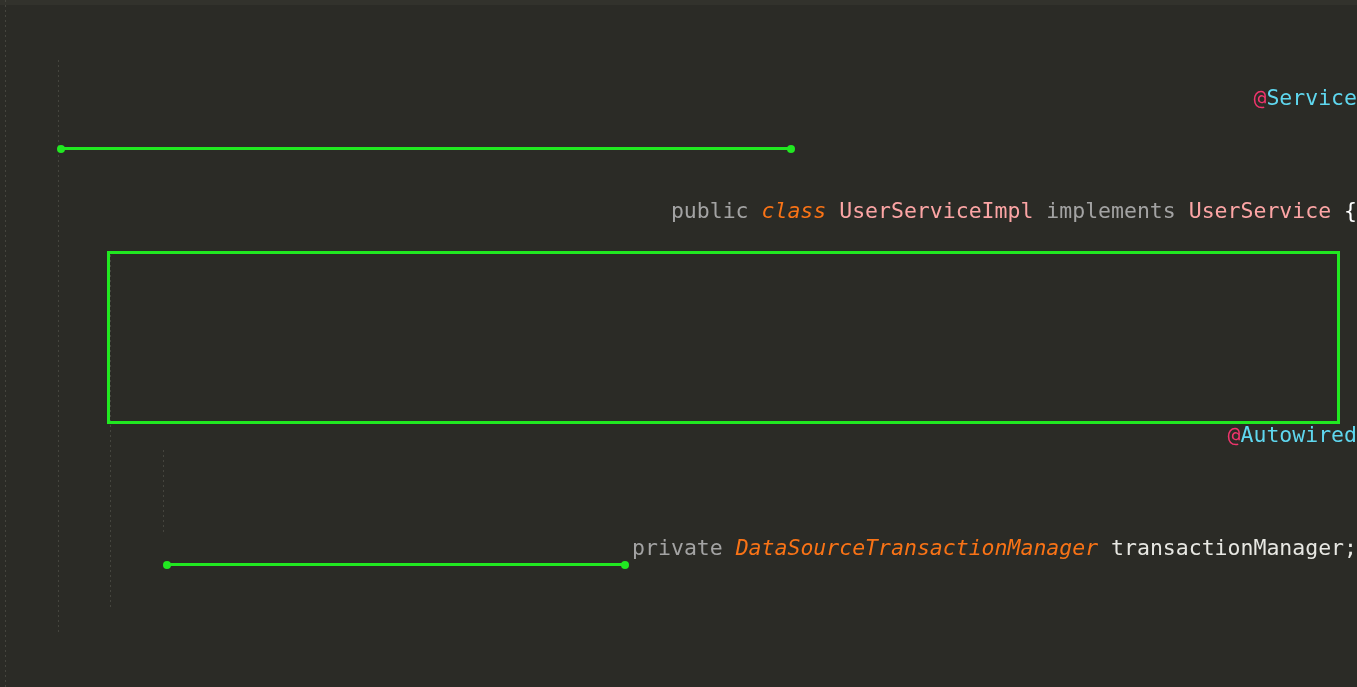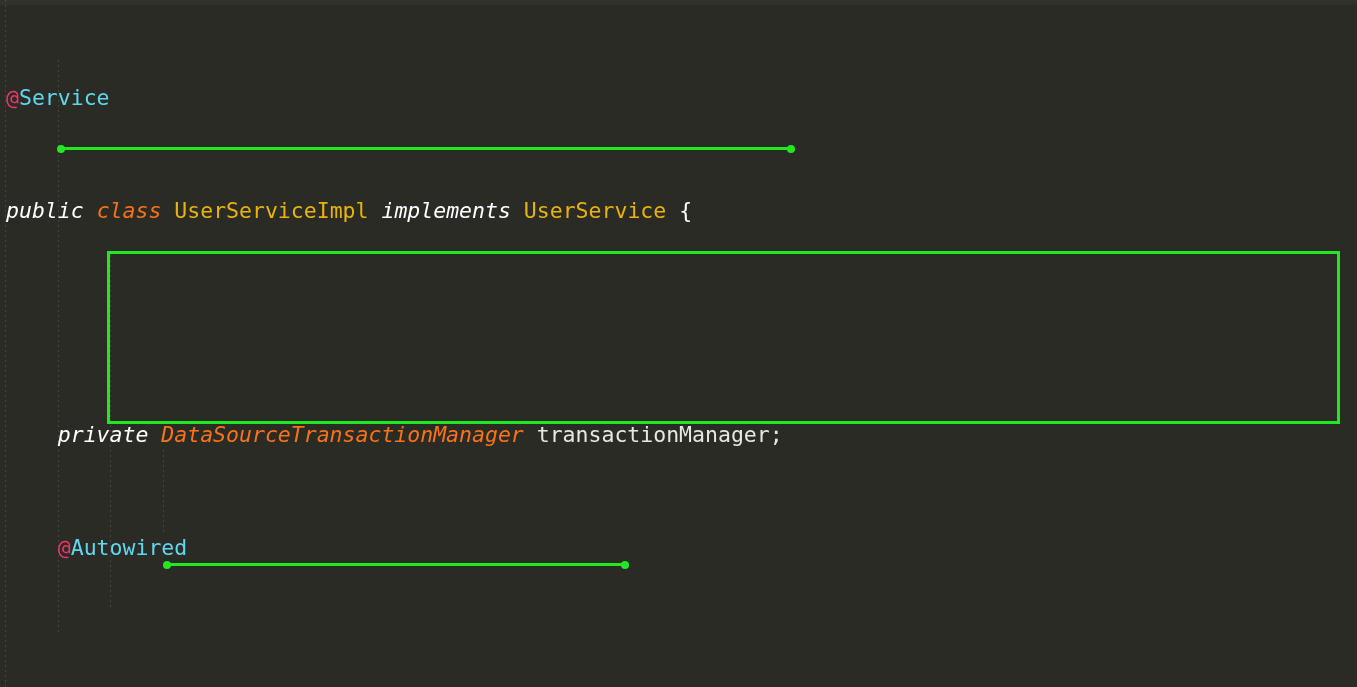--- a/index.html
+++ b/index.html
@@ -40,25 +40,26 @@
     font-size: 21.5px;
     line-height: 28.1px;
     letter-spacing: 0px;
     white-space: pre;
     color: #e8e8e3;
   }
   .line {
     height: 28.1px;
     white-space: pre;
     padding-left: 6px;
+    text-align: right;
   }
   
-  .kw      { color: #ffffff; font-style: italic; }
+  .kw      { color: #a3a3a3; }
   .type    { color: #f97316; font-style: italic; }  
-  .cls     { color: #eab308; }          
+  .cls     { color: #fca5a5; }          
   .ann     { color: #5fd7ef; }          
   .annat   { color: #f0356d; }          
   .pl      { color: #e8e8e3; }          
   .brc     { color: #ffffff; }          
 
   
   #hl-rect {
     position: absolute;
     border: 3px solid #21e821;
     box-sizing: border-box;
@@ -96,23 +97,23 @@
   <div class="indent-guide" style="left:163px; top:450px; height:85px;"></div>
 
   <div id="code">
 
     <div class="line"><span class="annat">@</span><span class="ann">Service</span></div>
 
     <div class="line"><span class="kw">public</span><span class="pl"> </span><span class="type">class</span><span class="pl"> </span><span class="cls">UserServiceImpl</span><span class="pl"> </span><span class="kw">implements</span><span class="pl"> </span><span class="cls">UserService</span><span class="brc"> {</span></div>
 
     <div class="line"> </div>
 
+    <div class="line"><span class="pl">    </span><span class="annat">@</span><span class="ann">Autowired</span></div>
+
     <div class="line"><span class="pl">    </span><span class="kw">private</span><span class="pl"> </span><span class="type">DataSourceTransactionManager</span><span class="pl"> transactionManager;</span></div>
-
-    <div class="line"><span class="pl">    </span><span class="annat">@</span><span class="ann">Autowired</span></div>
 
     <div class="line"> </div>
 
     
 
     
 
     
 
     

